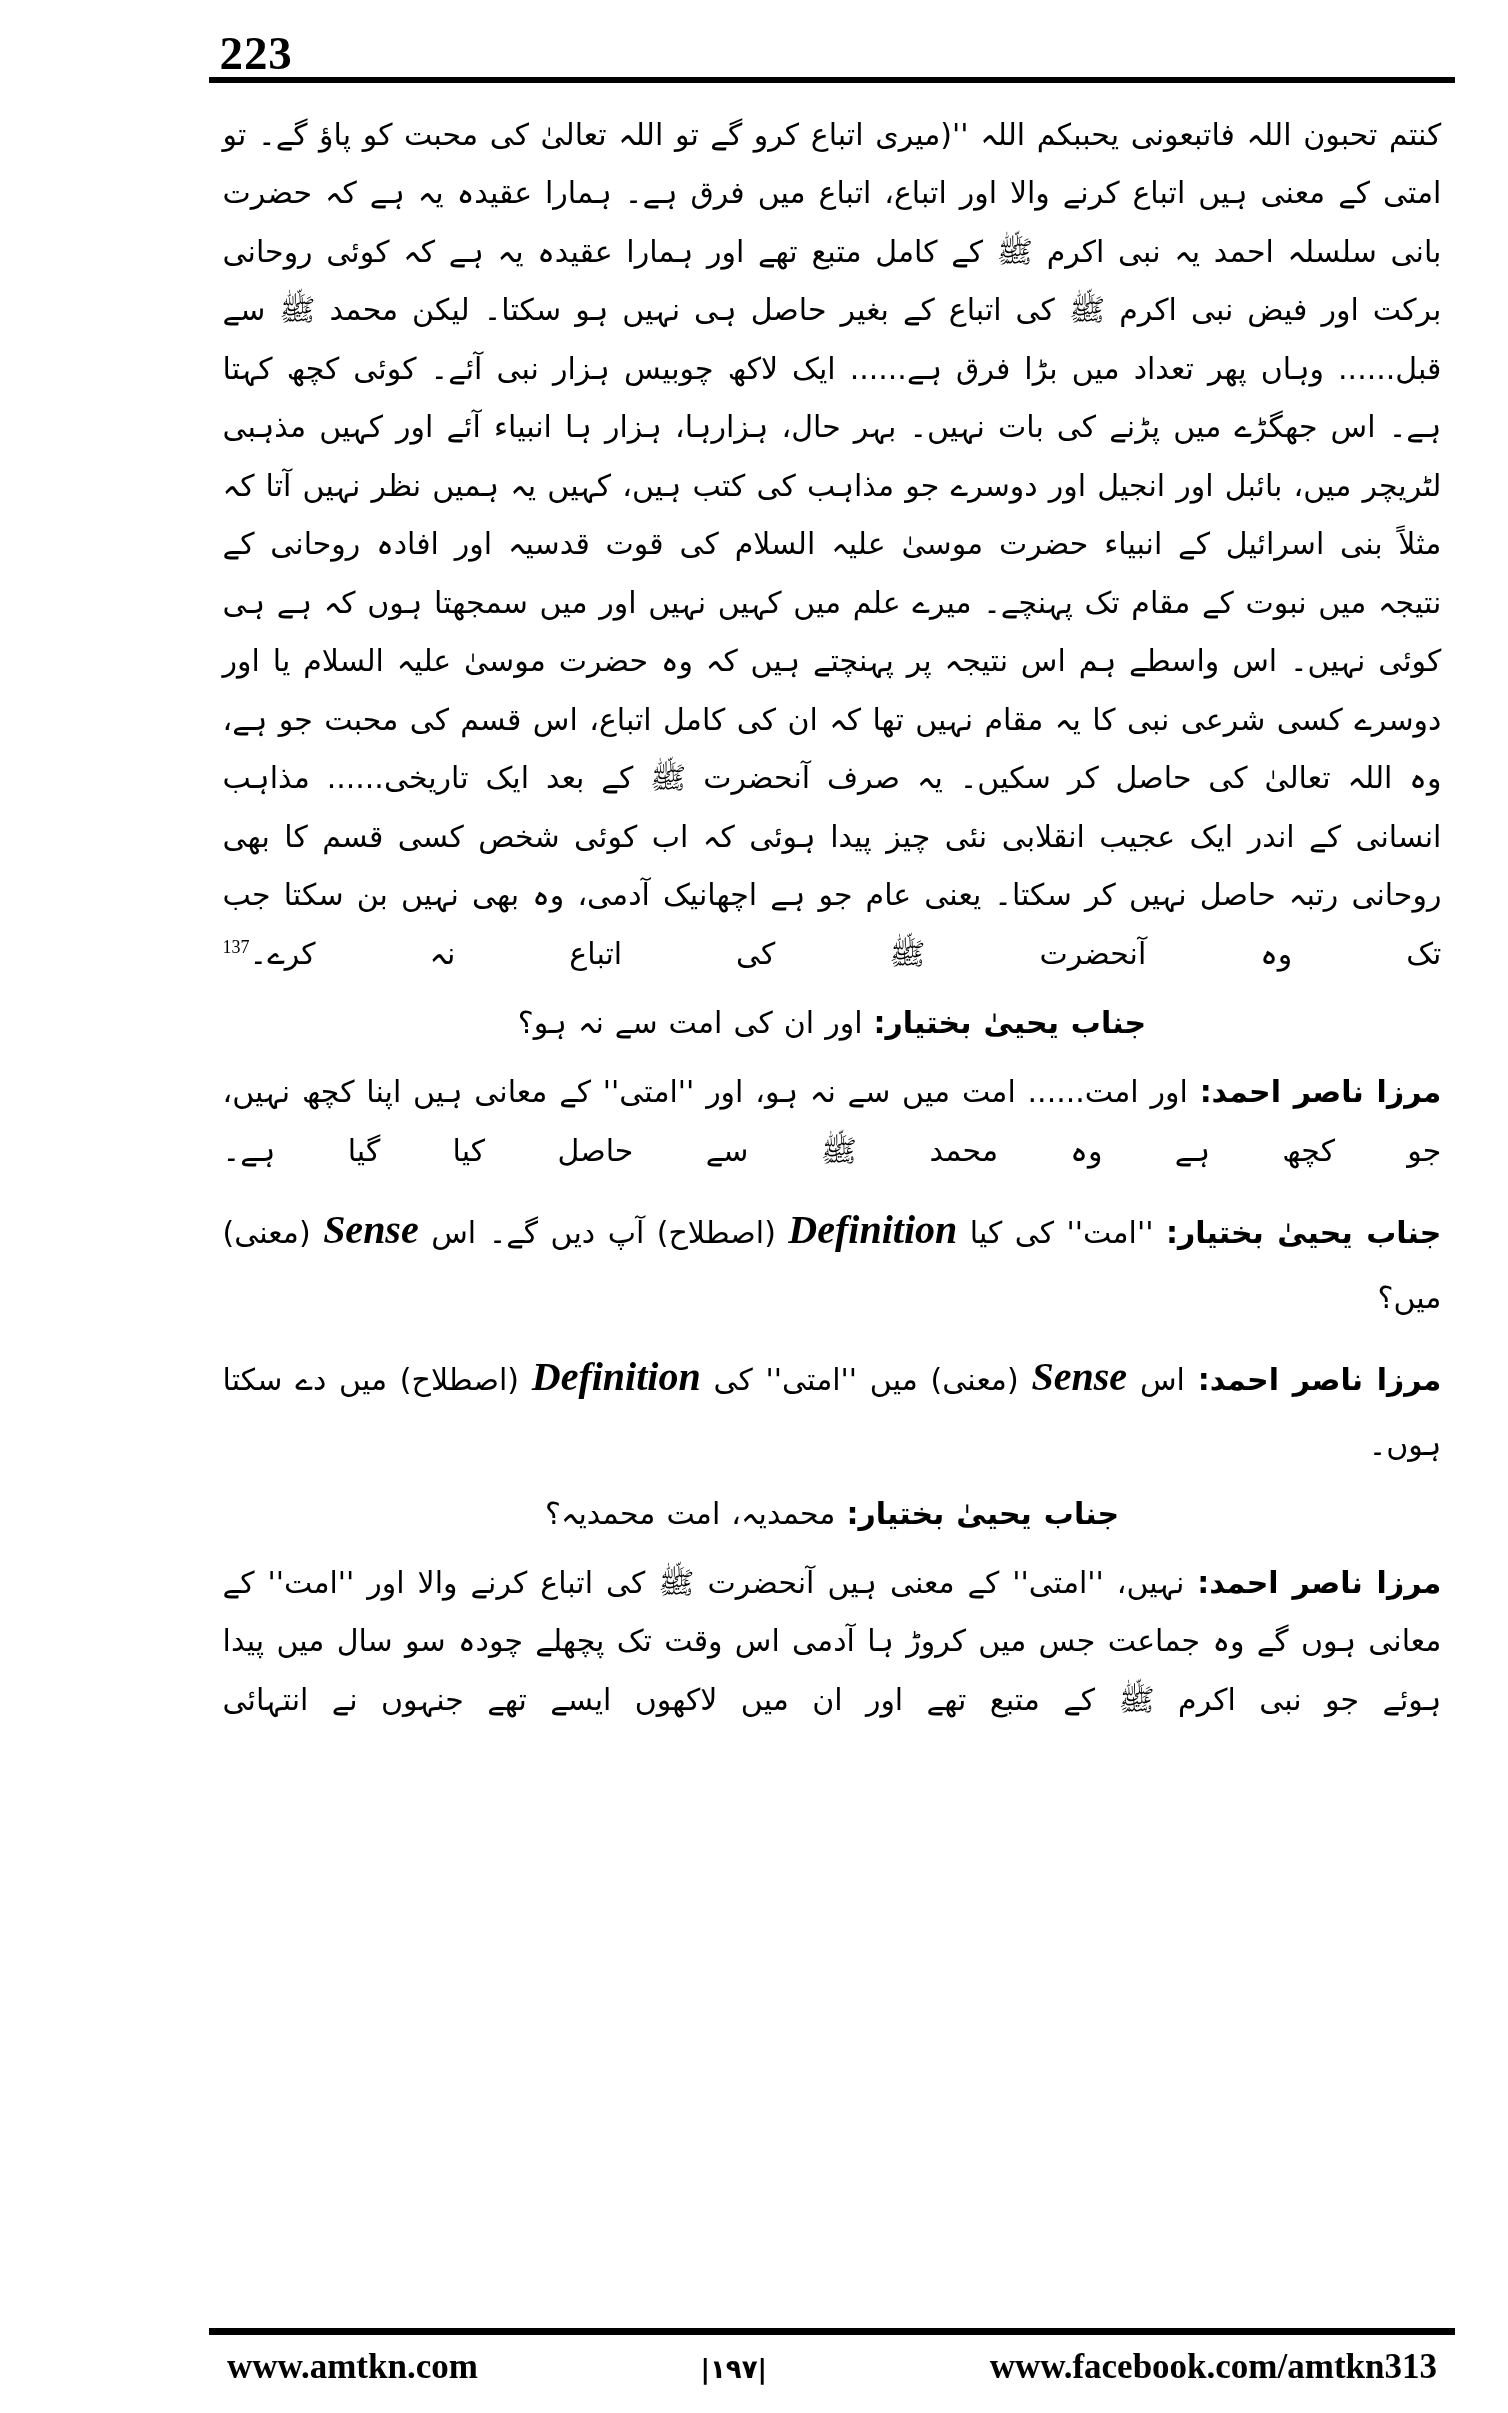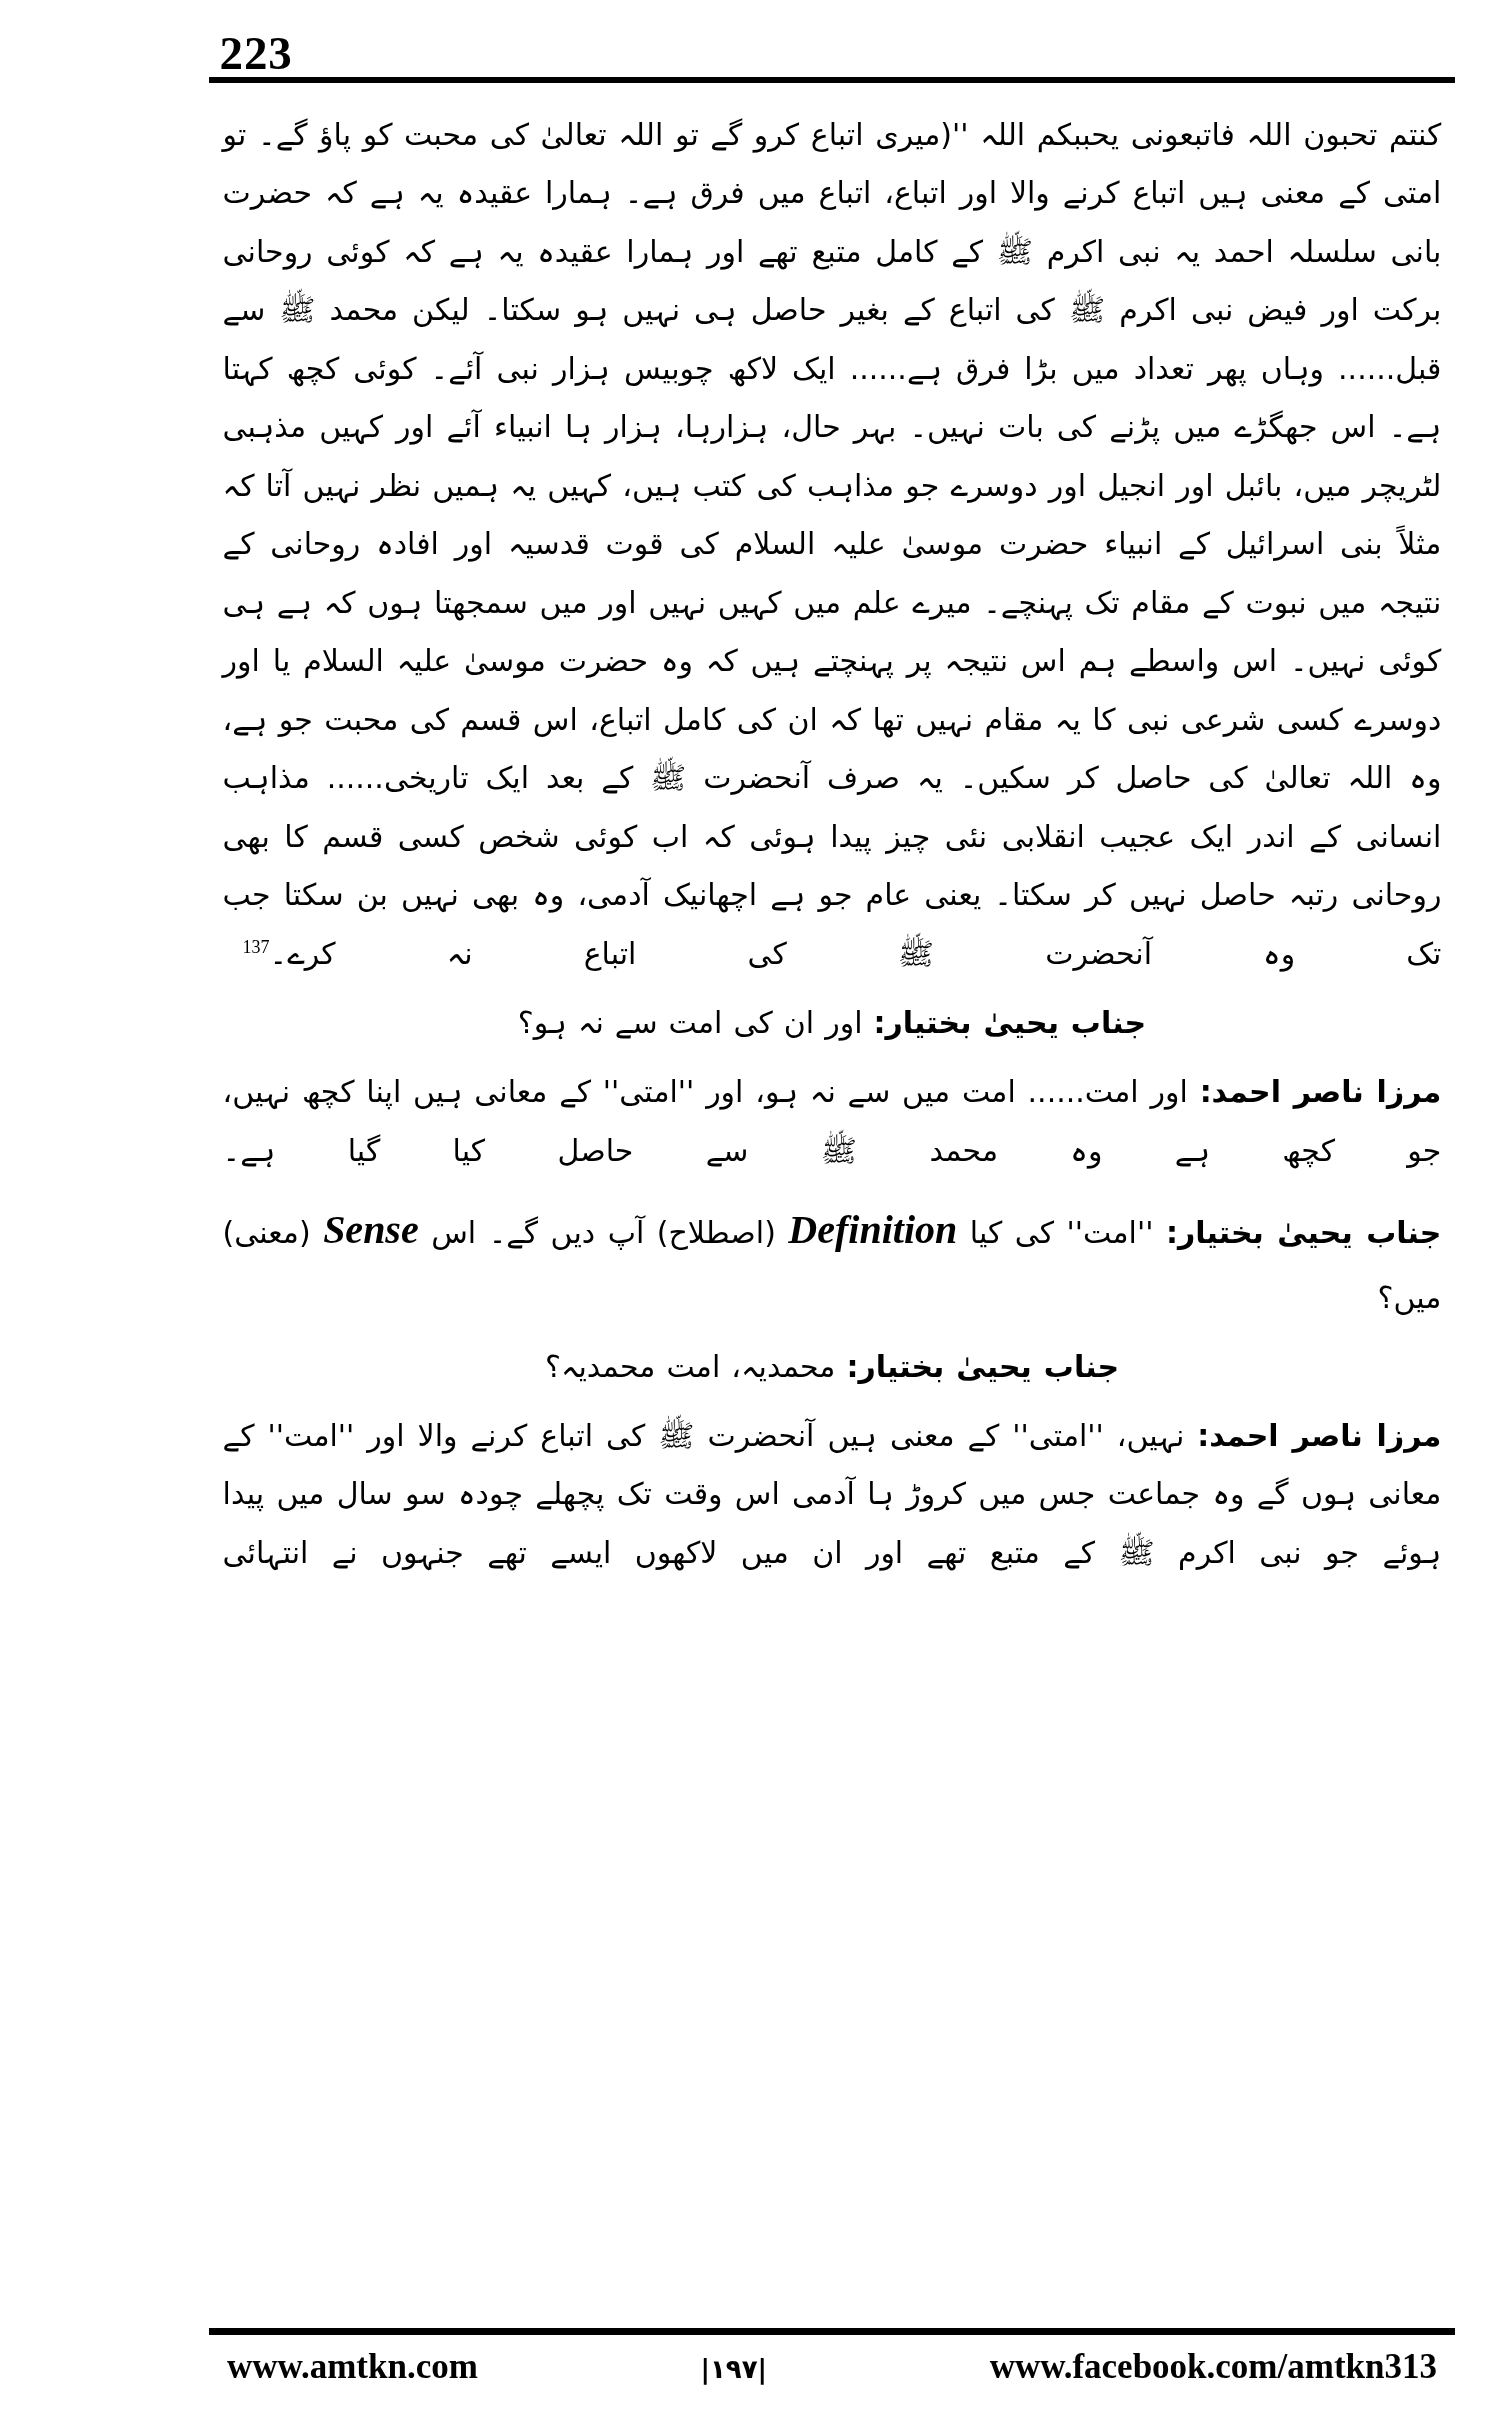--- a/index.html
+++ b/index.html
@@ -104,21 +104,20 @@
     margin: 10.6px 0 7.5px 0;
   }
   .qa-center {
     text-align: center;
     text-align-last: center;
   }
   .footnote-sup {
     font-size: 18px;
     vertical-align: super;
     font-family: "Liberation Serif", serif;
-    margin-left: 20px;
   }
 
   
   .footer-wrap {
     position: absolute;
     left: 53px;
     right: 53px;
     bottom: 26px;
   }
   .rule-bottom {
@@ -171,20 +170,28 @@
 
     <p class="para qa">
       <span class="speaker">جناب یحییٰ بختیار:</span>
       <span>''امت'' کی کیا</span>
       <span class="latin">Definition</span>
       <span>(اصطلاح) آپ دیں گے۔ اس</span>
       <span class="latin">Sense</span>
       <span>(معنی) میں؟</span>
     </p>
 
+    <p class="para qa">
+      <span class="speaker">مرزا ناصر احمد:</span>
+      <span>اس</span>
+      <span class="latin">Sense</span>
+      <span>(معنی) میں ''امتی'' کی</span>
+      <span class="latin">Definition</span>
+      <span>(اصطلاح) میں دے سکتا ہوں۔</span>
+    </p>
 
     <p class="para qa qa-center">
       <span class="speaker">جناب یحییٰ بختیار:</span>
       <span>محمدیہ، امت محمدیہ؟</span>
     </p>
 
     <p class="para qa">
       <span class="speaker">مرزا ناصر احمد:</span>
       <span>نہیں، ''امتی'' کے معنی ہیں آنحضرت ﷺ کی اتباع کرنے والا اور ''امت'' کے معانی ہوں گے وہ جماعت جس میں کروڑ ہا آدمی اس وقت تک پچھلے چودہ سو سال میں پیدا ہوئے جو نبی اکرم ﷺ کے متبع تھے اور ان میں لاکھوں ایسے تھے جنہوں نے انتہائی</span>
     </p>

